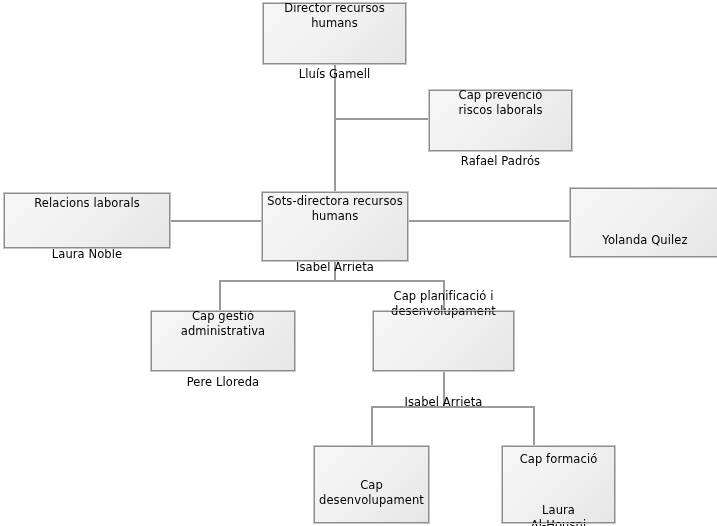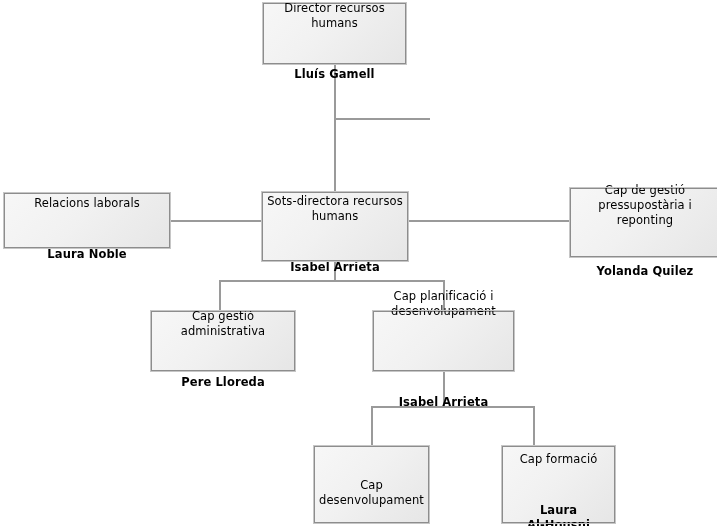--- a/index.html
+++ b/index.html
@@ -46,21 +46,21 @@
     letter-spacing: 0.1px;
     padding: 2px 4px;
     z-index: 2;
   }
   .node .role {
     font-weight: normal;
     white-space: pre-line;
     margin-top: 16px;
   }
   .node .person {
-    font-weight: bold;
+    font-weight: normal;
     white-space: pre-line;
     margin-top: 36px;
   }
 </style>
 </head>
 <body>
 
 <div id="chart">
 
   <div class="conn v" style="left:334px; top:63px; height:130px;"></div>
@@ -80,36 +80,38 @@
   <div class="conn h" style="left:371px; top:406px; width:164px;"></div>
   <div class="conn v" style="left:371px; top:406px; height:41px;"></div>
   <div class="conn v" style="left:533px; top:406px; height:41px;"></div>
 
   <div class="node" style="left:263px; top:3px; width:143px; height:61px;">
     <div class="role">Director recursos
 humans</div>
     <div class="person">Lluís Gamell</div>
   </div>
 
+  <div class="node" style="left:429px; top:90px; width:143px; height:61px;">
+    <div class="role">Cap prevenció
+riscos laborals</div>
+    <div class="person">Rafael Padrós</div>
+  </div>
 
   <div class="node" style="left:4px; top:193px; width:166px; height:55px;">
     <div class="role">Relacions laborals</div>
     <div class="person">Laura Noble</div>
   </div>
 
   <div class="node" style="left:262px; top:192px; width:146px; height:69px;">
     <div class="role">Sots-directora recursos
 humans</div>
     <div class="person">Isabel Arrieta</div>
   </div>
 
   <div class="node" style="left:570px; top:188px; width:150px; height:69px;">
-    <div class="role">Cap de gestió
-pressupostària i
-reponting</div>
     <div class="person">Yolanda Quilez</div>
   </div>
 
   <div class="node" style="left:151px; top:311px; width:144px; height:60px;">
     <div class="role">Cap gestió
 administrativa</div>
     <div class="person">Pere Lloreda</div>
   </div>
 
   <div class="node" style="left:373px; top:311px; width:141px; height:60px;gap:40px;">

